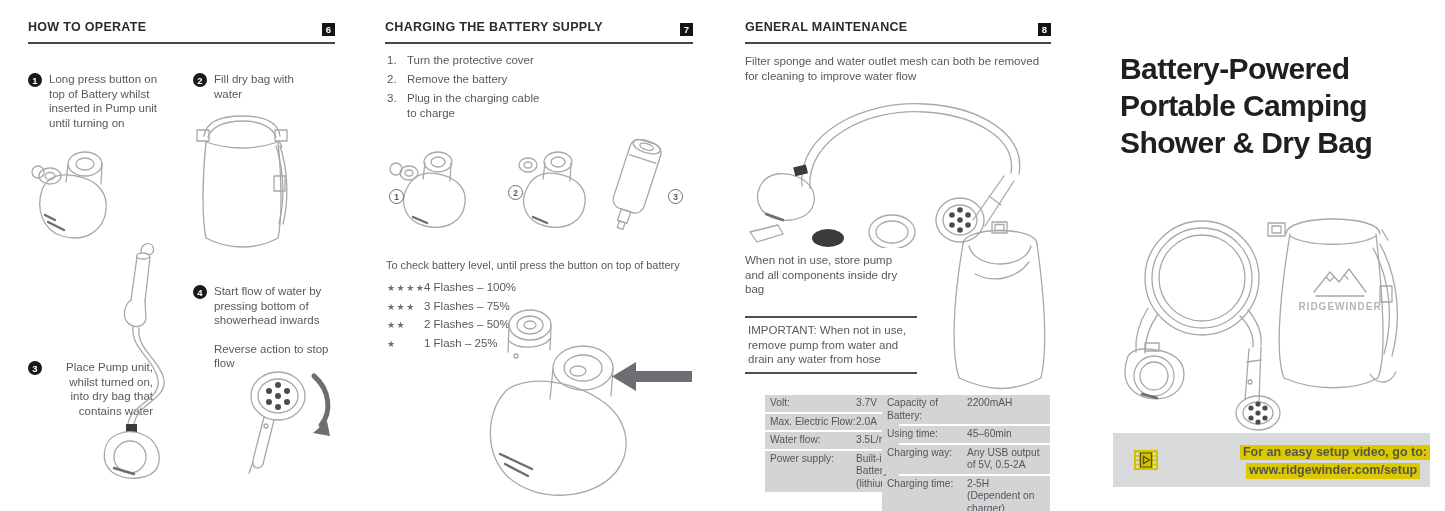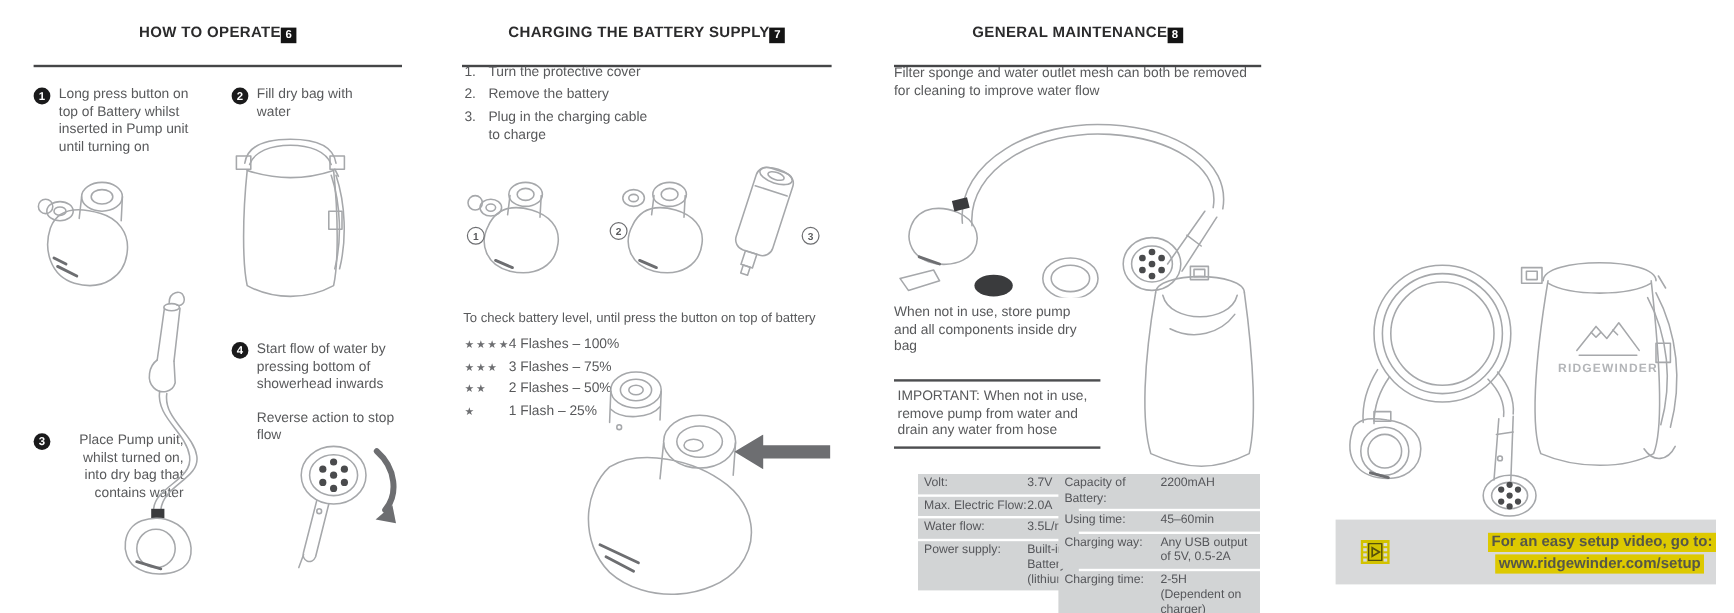--- a/index.html
+++ b/index.html
@@ -1,21 +1,21 @@
 <!DOCTYPE html>
 <html><head>
 <meta charset="utf-8">
 <style>
   html,body{margin:0;padding:0;background:#ffffff;}
   #page{position:relative;width:1445px;height:511px;background:#ffffff;overflow:hidden;
         font-family:"Liberation Sans","DejaVu Sans",sans-serif;color:#58595b;}
   .abs{position:absolute;}
   
-  .panel-header{display:flex;justify-content:center;align-items:flex-end;
-     border-bottom:2.5px solid #454648;padding-bottom:20px;}
+  .panel-header{display:flex;justify-content:space-between;align-items:flex-end;
+     border-bottom:2.5px solid #454648;padding-bottom:8px;}
   .panel-title{font-size:12.5px;font-weight:bold;color:#2b2b2c;letter-spacing:.3px;}
   .badge{width:13px;height:13px;background:#141414;color:#ffffff;font-size:9.5px;font-weight:bold;
      display:flex;align-items:center;justify-content:center;margin-bottom:-2px;}
   
   .step{display:flex;gap:7px;}
   .stepnum{flex:none;width:14px;height:14px;border-radius:50%;background:#1a1a1b;color:#fff;
      font-size:9.5px;font-weight:bold;display:flex;align-items:center;justify-content:center;margin-top:1px;}
   .steptext{font-size:11.5px;line-height:14.5px;color:#58595b;}
   .steptext .para2{margin-top:14px;}
   
@@ -304,20 +304,25 @@
     <div class="spec-row">
       <span class="sl">Charging way:</span>
       <span class="sv">Any USB output of 5V, 0.5-2A</span>
     </div>
     <div class="spec-row">
       <span class="sl">Charging time:</span>
       <span class="sv">2-5H (Dependent on charger)</span>
     </div>
   </div>
 
+  <div class="abs" style="left:1120px;top:50px;width:300px;">
+    <div class="cover-title">Battery-Powered</div>
+    <div class="cover-title">Portable Camping</div>
+    <div class="cover-title">Shower &amp; Dry Bag</div>
+  </div>
 
   <svg class="abs ill" style="left:1118px;top:186px;" width="300" height="245" viewBox="0 0 300 245">
 
     <circle cx="84" cy="92" r="57"></circle>
     <circle cx="84" cy="92" r="50"></circle>
     <circle cx="84" cy="92" r="43"></circle>
     <path d="M30,122 C20,138 17,152 18,166 M40,128 C30,142 27,154 27,167"></path>
 
     <path d="M10,170 C2,192 10,208 30,212 C52,216 66,204 66,188 C66,174 54,166 38,164 C26,162 16,162 10,170 Z"></path>
     <circle cx="36" cy="190" r="20"></circle>

